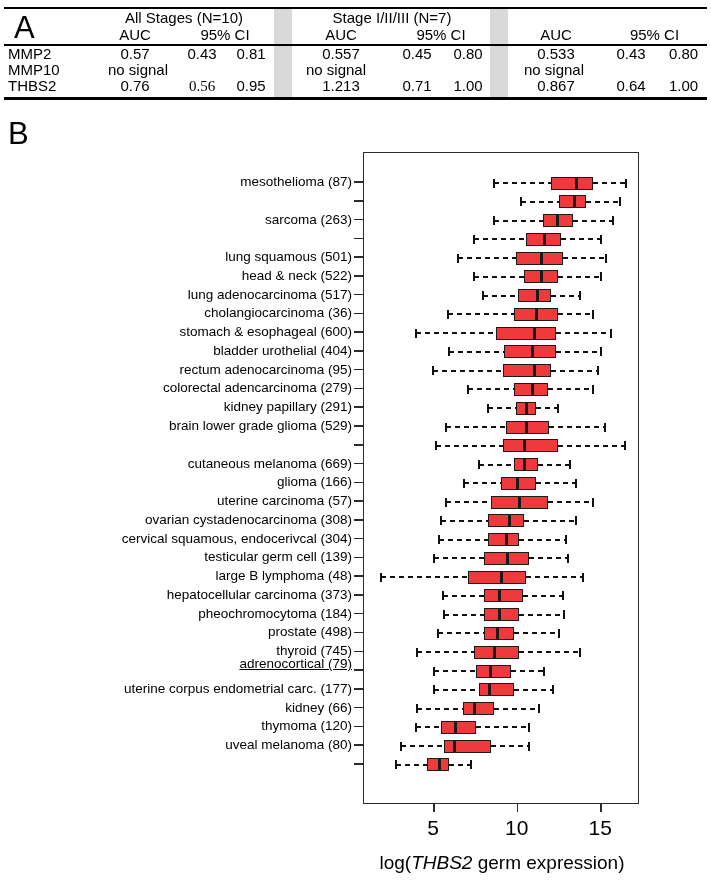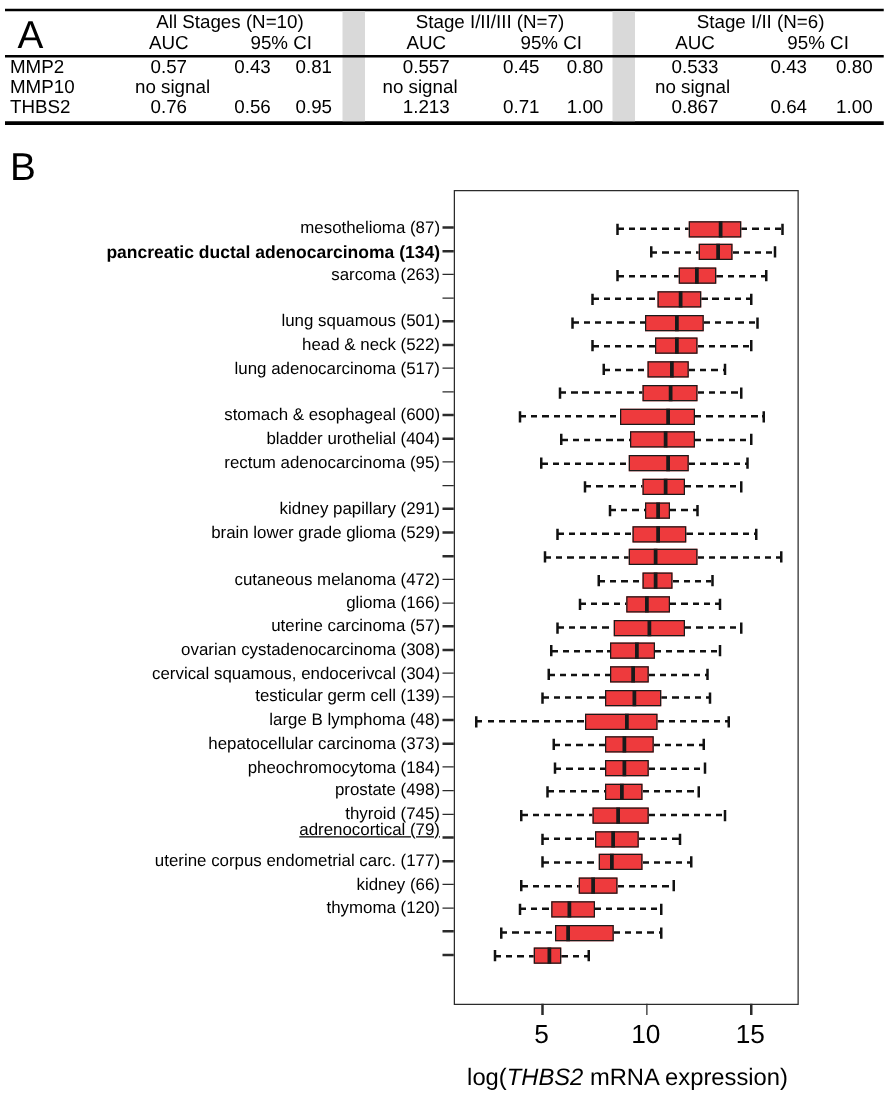--- a/index.html
+++ b/index.html
@@ -45,21 +45,20 @@
 <div id="panelA">
   <div class="graybar" style="left:270px;"></div>
   <div class="graybar" style="left:486px;"></div>
   <div id="tableA">
 
     <div class="h" style="grid-column:1;"></div>
     <div class="h c" style="grid-column:2/span 3;">All Stages (N=10)</div>
     <div class="h" style="grid-column:5;"></div>
     <div class="h c" style="grid-column:6/span 3;">Stage I/II/III (N=7)</div>
     <div class="h" style="grid-column:9;"></div>
-    <div class="h c" style="grid-column:10/span 3;">Stage I/II (N=6)</div>
 
     <div class="h2" style="grid-column:1;"></div>
     <div class="h2 c" style="grid-column:2;">AUC</div>
     <div class="h2 c" style="grid-column:3/span 2;">95% CI</div>
     <div class="h2" style="grid-column:5;"></div>
     <div class="h2 c" style="grid-column:6;">AUC</div>
     <div class="h2 c" style="grid-column:7/span 2;">95% CI</div>
     <div class="h2" style="grid-column:9;"></div>
     <div class="h2 c" style="grid-column:10;">AUC</div>
     <div class="h2 c" style="grid-column:11/span 2;">95% CI</div>
@@ -80,63 +79,64 @@
 
     <div class="d rowlabel" style="grid-column:1;">MMP10</div>
     <div class="d lft" style="grid-column:2/span 3;">no signal</div>
     <div class="d" style="grid-column:5;"></div>
     <div class="d lft" style="grid-column:6/span 3;">no signal</div>
     <div class="d" style="grid-column:9;"></div>
     <div class="d lft" style="grid-column:10/span 3;">no signal</div>
 
     <div class="d rowlabel" style="grid-column:1;">THBS2</div>
     <div class="d c" style="grid-column:2;">0.76</div>
-    <div class="d c" style="grid-column:3;">0.56</div>
+    <div class="d c" style="grid-column:3;font-family:Liberation Serif, serif;">0.56</div>
     <div class="d c" style="grid-column:4;">0.95</div>
     <div class="d" style="grid-column:5;"></div>
     <div class="d c" style="grid-column:6;">1.213</div>
     <div class="d c" style="grid-column:7;">0.71</div>
     <div class="d c" style="grid-column:8;">1.00</div>
     <div class="d" style="grid-column:9;"></div>
     <div class="d c" style="grid-column:10;">0.867</div>
     <div class="d c" style="grid-column:11;">0.64</div>
     <div class="d c" style="grid-column:12;">1.00</div>
   </div>
 </div>
 <div id="panelA-label">A</div>
 
 <div id="panelB-label">B</div>
 <div id="ylabels">
     <div class="cat-label" style="top: 22px;">mesothelioma (87)</div>
     <div class="ytick" style="right: -11px; width: 9px; top: 29.25px;"></div>
-    <div class="cat-label bold" style="top: 40.77px;">pancreatic ductal adenocarcinoma (134)</div>
     <div class="ytick" style="right: -11px; width: 9px; top: 48.02px;"></div>
     <div class="cat-label" style="top: 59.54px;">sarcoma (263)</div>
     <div class="ytick" style="right: -11px; width: 9px; top: 66.79px;"></div>
     <div class="ytick" style="right: -11px; width: 9px; top: 85.56px;"></div>
     <div class="cat-label" style="top: 97.08px;">lung squamous (501)</div>
     <div class="ytick" style="right: -11px; width: 9px; top: 104.33px;"></div>
     <div class="cat-label" style="top: 115.85px;">head &amp; neck (522)</div>
     <div class="ytick" style="right: -11px; width: 9px; top: 123.1px;"></div>
     <div class="cat-label" style="top: 134.62px;">lung adenocarcinoma (517)</div>
     <div class="ytick" style="right: -11px; width: 9px; top: 141.87px;"></div>
+    <div class="cat-label" style="top: 153.39px;">cholangiocarcinoma (36)</div>
     <div class="ytick" style="right: -11px; width: 9px; top: 160.64px;"></div>
     <div class="cat-label" style="top: 172.16px;">stomach &amp; esophageal (600)</div>
     <div class="ytick" style="right: -11px; width: 9px; top: 179.41px;"></div>
     <div class="cat-label" style="top: 190.93px;">bladder urothelial (404)</div>
     <div class="ytick" style="right: -11px; width: 9px; top: 198.18px;"></div>
     <div class="cat-label" style="top: 209.7px;">rectum adenocarcinoma (95)</div>
     <div class="ytick" style="right: -11px; width: 9px; top: 216.95px;"></div>
+    <div class="cat-label" style="top: 228.47px;">colorectal adencarcinoma (279)</div>
     <div class="ytick" style="right: -11px; width: 9px; top: 235.72px;"></div>
     <div class="cat-label" style="top: 247.24px;">kidney papillary (291)</div>
     <div class="ytick" style="right: -11px; width: 9px; top: 254.49px;"></div>
     <div class="cat-label" style="top: 266.01px;">brain lower grade glioma (529)</div>
     <div class="ytick" style="right: -11px; width: 9px; top: 273.26px;"></div>
     <div class="ytick" style="right: -11px; width: 9px; top: 292.03px;"></div>
-    <div class="cat-label" style="top: 303.55px;">cutaneous melanoma (472)</div>
+    <div class="cat-label" style="top: 303.55px;">cutaneous melanoma (669)</div>
     <div class="ytick" style="right: -11px; width: 9px; top: 310.8px;"></div>
     <div class="cat-label" style="top: 322.32px;">glioma (166)</div>
     <div class="ytick" style="right: -11px; width: 9px; top: 329.57px;"></div>
     <div class="cat-label" style="top: 341.09px;">uterine carcinoma (57)</div>
     <div class="ytick" style="right: -11px; width: 9px; top: 348.34px;"></div>
     <div class="cat-label" style="top: 359.86px;">ovarian cystadenocarcinoma (308)</div>
     <div class="ytick" style="right: -11px; width: 9px; top: 367.11px;"></div>
     <div class="cat-label" style="top: 378.63px;">cervical squamous, endocerivcal (304)</div>
     <div class="ytick" style="right: -11px; width: 9px; top: 385.88px;"></div>
     <div class="cat-label" style="top: 397.4px;">testicular germ cell (139)</div>
@@ -152,20 +152,21 @@
     <div class="cat-label" style="top: 491.25px;">thyroid (745)</div>
     <div class="ytick" style="right: -11px; width: 9px; top: 498.5px;"></div>
     <div class="cat-label" style="top: 504px; text-decoration: underline;">adrenocortical (79)</div>
     <div class="ytick" style="right: -11px; width: 9px; top: 517.27px;"></div>
     <div class="cat-label" style="top: 528.79px;">uterine corpus endometrial carc. (177)</div>
     <div class="ytick" style="right: -11px; width: 9px; top: 536.04px;"></div>
     <div class="cat-label" style="top: 547.56px;">kidney (66)</div>
     <div class="ytick" style="right: -11px; width: 9px; top: 554.81px;"></div>
     <div class="cat-label" style="top: 566.33px;">thymoma (120)</div>
     <div class="ytick" style="right: -11px; width: 9px; top: 573.58px;"></div>
+    <div class="cat-label" style="top: 585.1px;">uveal melanoma (80)</div>
     <div class="ytick" style="right: -11px; width: 9px; top: 592.35px;"></div>
     <div class="ytick" style="right: -11px; width: 9px; top: 611.12px;"></div>
   </div>
 <div id="plot-frame">
     <div class="whisk" style="left: 130.317px; width: 56.8049px; top: 29px;"></div>
     <div class="whisk" style="left: 228.89px; width: 33.4146px; top: 29px;"></div>
     <div class="cap" style="left: 129.317px; top: 25.5px;"></div>
     <div class="cap" style="left: 261.305px; top: 25.5px;"></div>
     <div class="boxrect" style="left: 187.122px; width: 41.7683px; top: 23.5px; background: rgb(238, 58, 61);"></div>
     <div class="median" style="left: 210.683px; top: 23.5px;"></div>
@@ -357,13 +358,13 @@
     <div class="median" style="left: 73.6829px; top: 605.37px;"></div>
     <div class="xtick" style="left: 69.4207px; top: 650px; height: 9px;"></div>
     <div class="xtick" style="left: 152.957px; top: 650px; height: 9px;"></div>
     <div class="xtick" style="left: 236.494px; top: 650px; height: 9px;"></div>
   </div>
 <div id="xaxis">
     <div class="xtick-label" style="position: absolute; left: 411.171px; top: 816px;">5</div>
     <div class="xtick-label" style="position: absolute; left: 494.707px; top: 816px;">10</div>
     <div class="xtick-label" style="position: absolute; left: 578.244px; top: 816px;">15</div>
   </div>
-<div id="xaxis-title"><span>log(</span><span style="font-style:italic">THBS2</span><span> mRNA expression)</span></div>
+<div id="xaxis-title"><span>log(</span><span style="font-style:italic">THBS2</span><span> germ expression)</span></div>
 
 </body></html>

